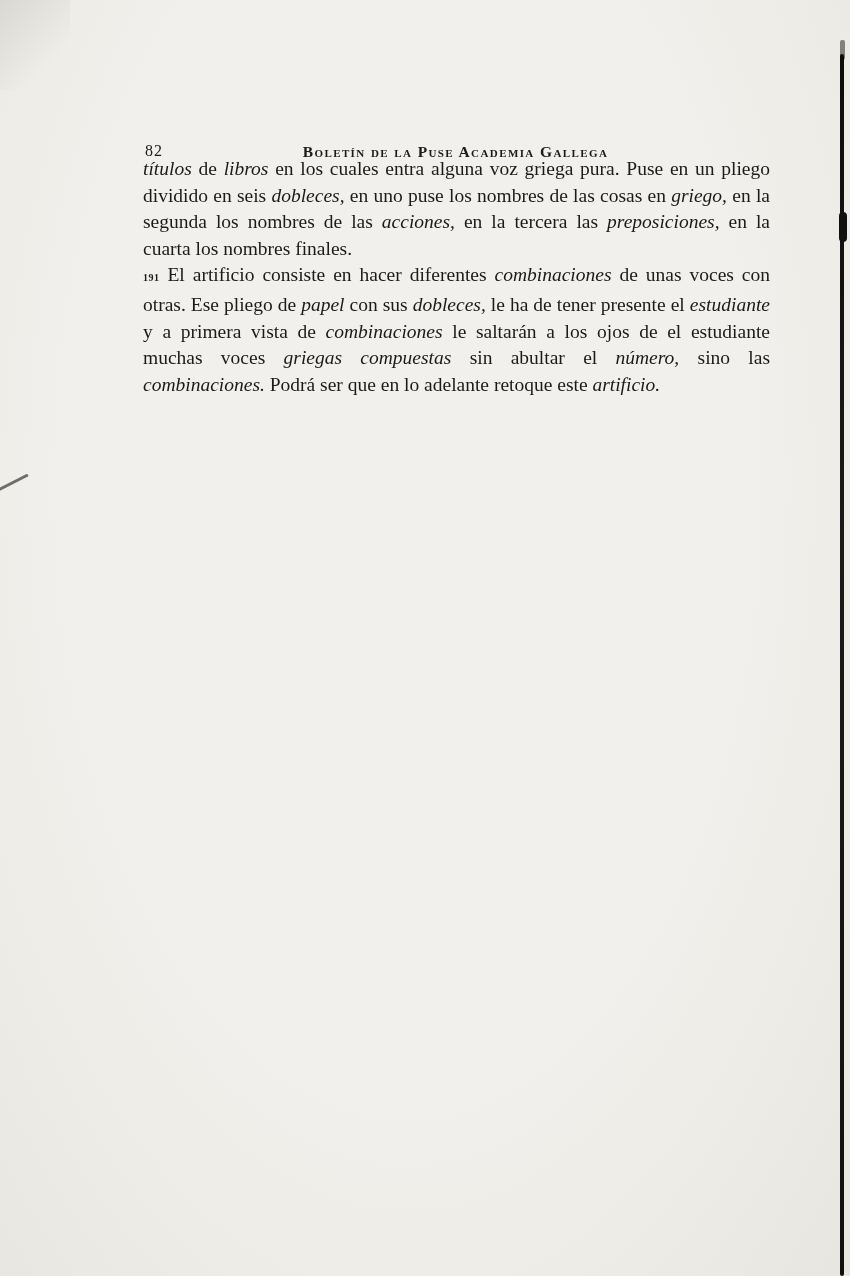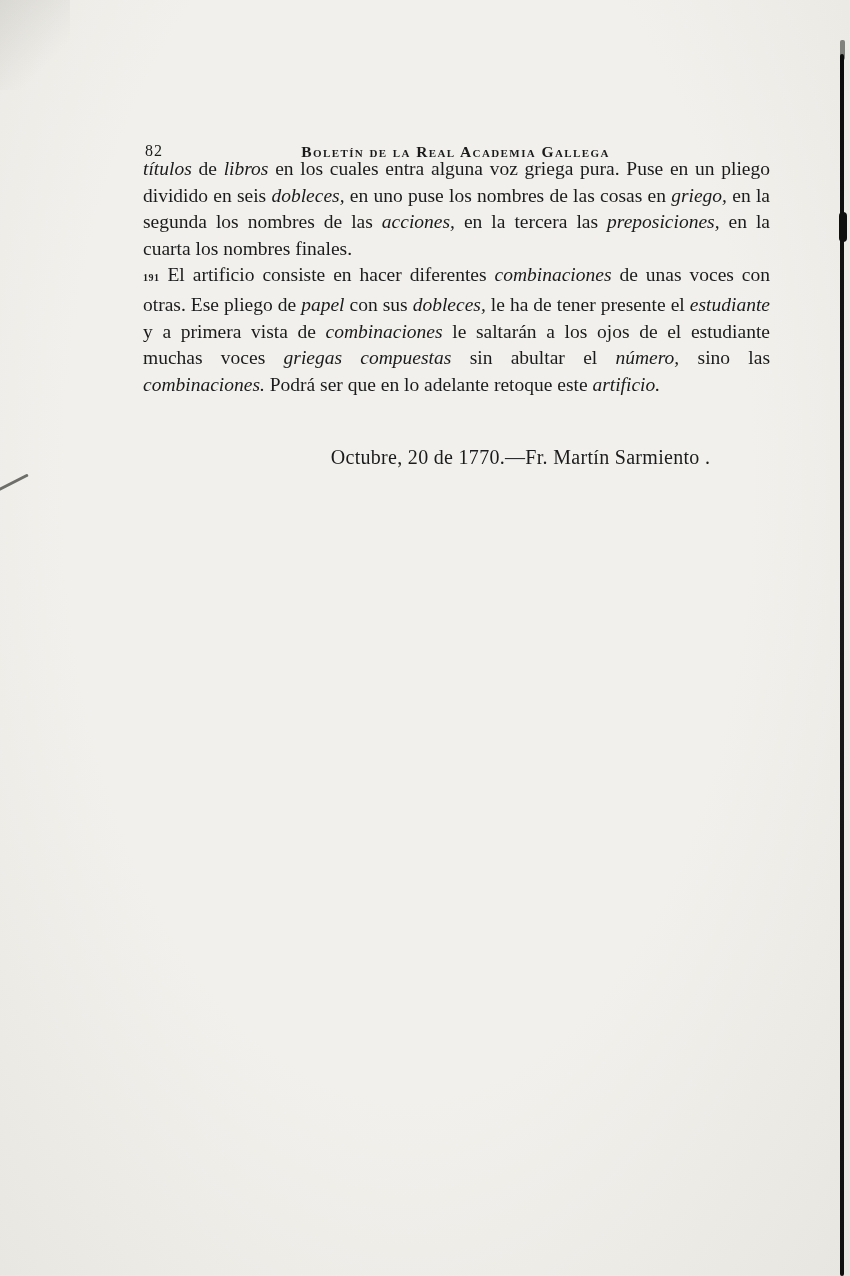--- a/index.html
+++ b/index.html
@@ -99,28 +99,27 @@
   }
 </style>
 </head>
 <body>
 
 <div class="scan">
   <div class="corner-shade"></div>
 
   <div class="header">
     <span class="pageno">82</span>
-    <span class="journal">Boletín de la Real Academia Gallega</span>
+    <span class="journal">Boletín de la Puse Academia Gallega</span>
   </div>
 
   <div class="text-block">
       <p><span class="it">títulos</span><span> de </span><span class="it">libros</span><span> en los cuales entra alguna voz griega pura. Puse en un pliego dividido en seis </span><span class="it">dobleces,</span><span> en uno puse los nombres de las cosas en </span><span class="it">griego,</span><span> en la segunda los nombres de las </span><span class="it">acciones,</span><span> en la tercera las </span><span class="it">preposiciones,</span><span> en la cuarta los nombres finales.</span></p>
       <p><span class="pnum">191</span><span> El artificio consiste en hacer diferentes </span><span class="it">combinaciones</span><span> de unas voces con otras. Ese pliego de </span><span class="it">papel</span><span> con sus </span><span class="it">dobleces,</span><span> le ha de tener presente el </span><span class="it">estudiante</span><span> y a primera vista de </span><span class="it">combinaciones</span><span> le saltarán a los ojos de el estudiante muchas voces </span><span class="it">griegas compuestas</span><span> sin abultar el </span><span class="it">número,</span><span> sino las </span><span class="it">combinaciones.</span><span> Podrá ser que en lo adelante retoque este </span><span class="it">artificio.</span></p>
     </div>
 
-  <div class="signature">Octubre, 20 de 1770.—Fr. Martín Sarmiento .</div>
 
   <div class="binding-tip"></div>
   <div class="binding-line"></div>
   <div class="binding-mark"></div>
 
   <div class="stray-mark"></div>
 </div>
 
 </body></html>

